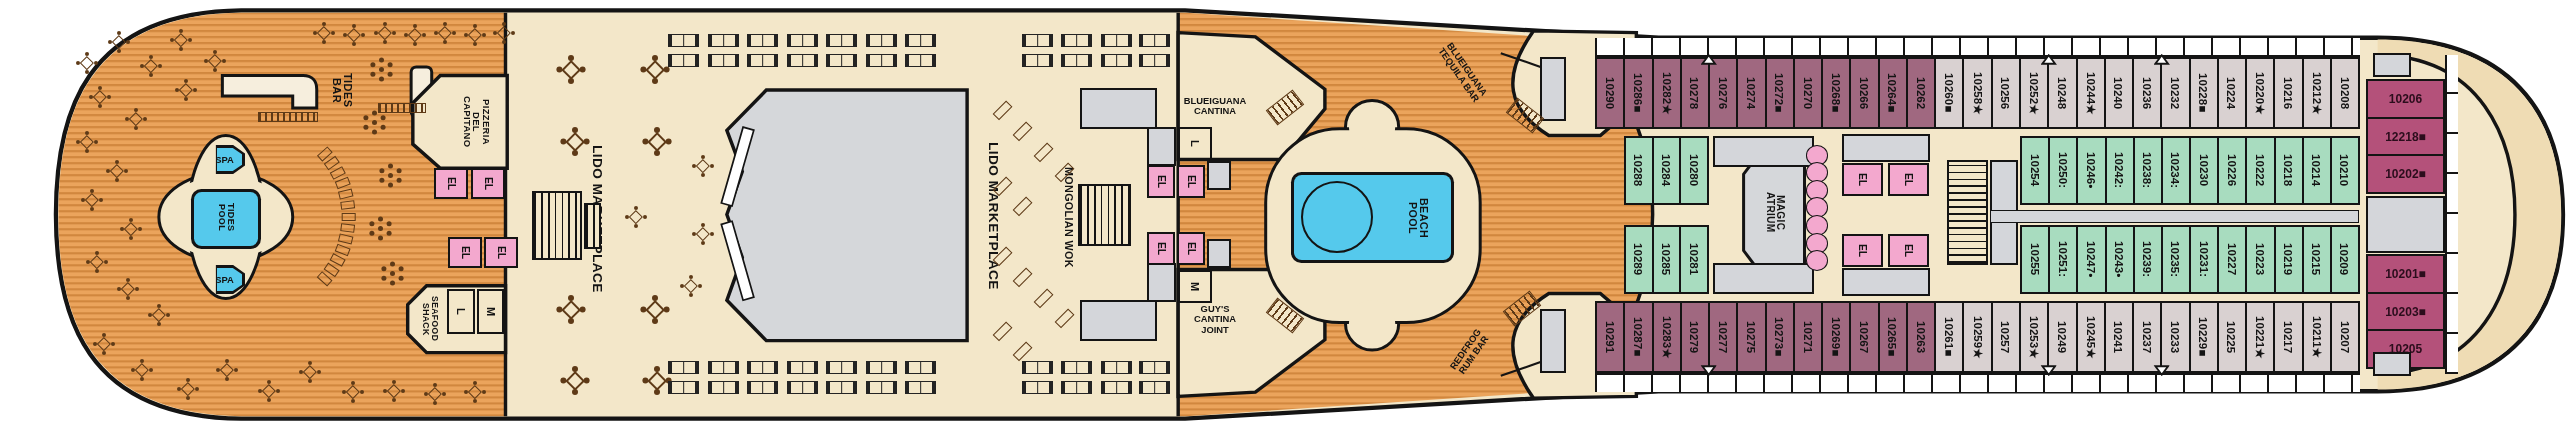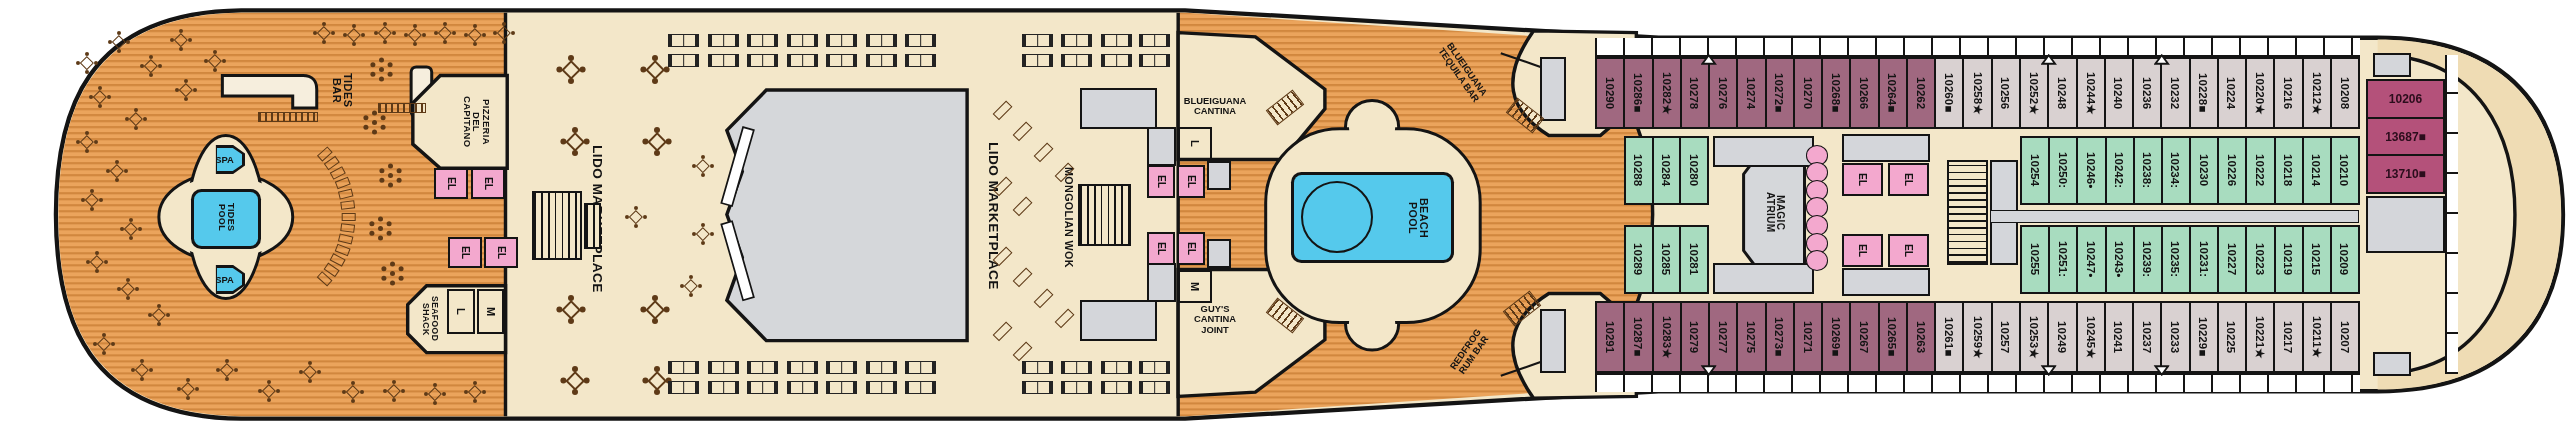--- a/index.html
+++ b/index.html
@@ -315,22 +315,27 @@
       <div class="cabin cat-interior">10235:</div>
       <div class="cabin cat-interior">10231:</div>
       <div class="cabin cat-interior">10227</div>
       <div class="cabin cat-interior">10223</div>
       <div class="cabin cat-interior">10219</div>
       <div class="cabin cat-interior">10215</div>
       <div class="cabin cat-interior">10209</div>
     </div>
   <div class="abs stern-row" style="left:2366px;top:79px;width:79px;height:115px;">
       <div class="cabin cat-stern">10206</div>
-      <div class="cabin cat-stern">13687■</div>
-      <div class="cabin cat-stern">13710■</div>
+      <div class="cabin cat-stern">12218■</div>
+      <div class="cabin cat-stern">10202■</div>
+    </div>
+  <div class="abs stern-row" style="left:2366px;top:254px;width:79px;height:115px;">
+      <div class="cabin cat-stern">10201■</div>
+      <div class="cabin cat-stern">10203■</div>
+      <div class="cabin cat-stern">10205</div>
     </div>
 
   <div class="abs grayroom" style="left:1713px;top:136px;width:101px;height:31px;"></div>
   <div class="abs grayroom" style="left:1713px;top:263px;width:101px;height:31px;"></div>
   <div class="abs vtxt" style="left:1748px;top:160px;width:53px;height:105px;font-size:10px;">MAGIC
 ATRIUM</div>
   <div class="abs" style="left:1805px;top:148px;width:24px;height:134px;display:flex;flex-direction:column;align-items:center;">
     <div class="scal"></div>
       <div class="scal"></div>
       <div class="scal"></div>

